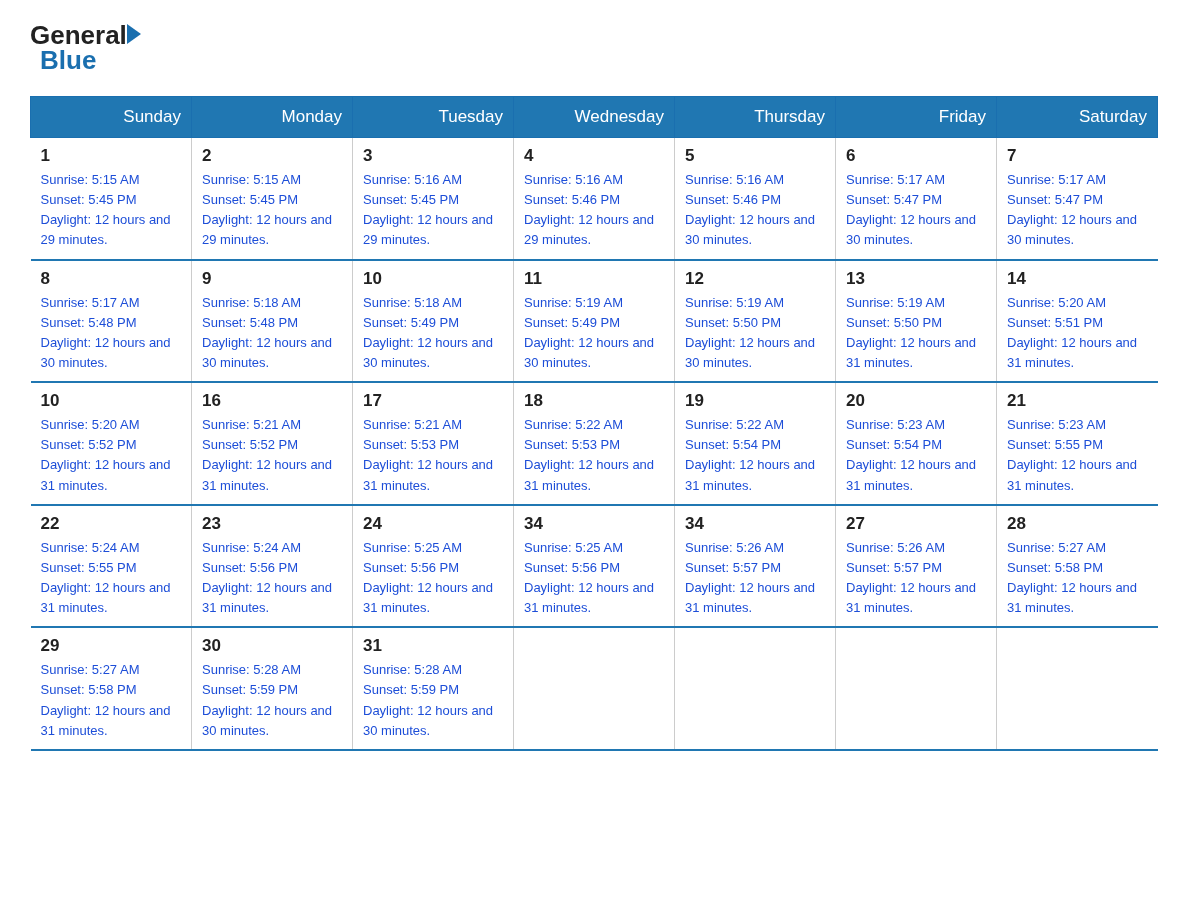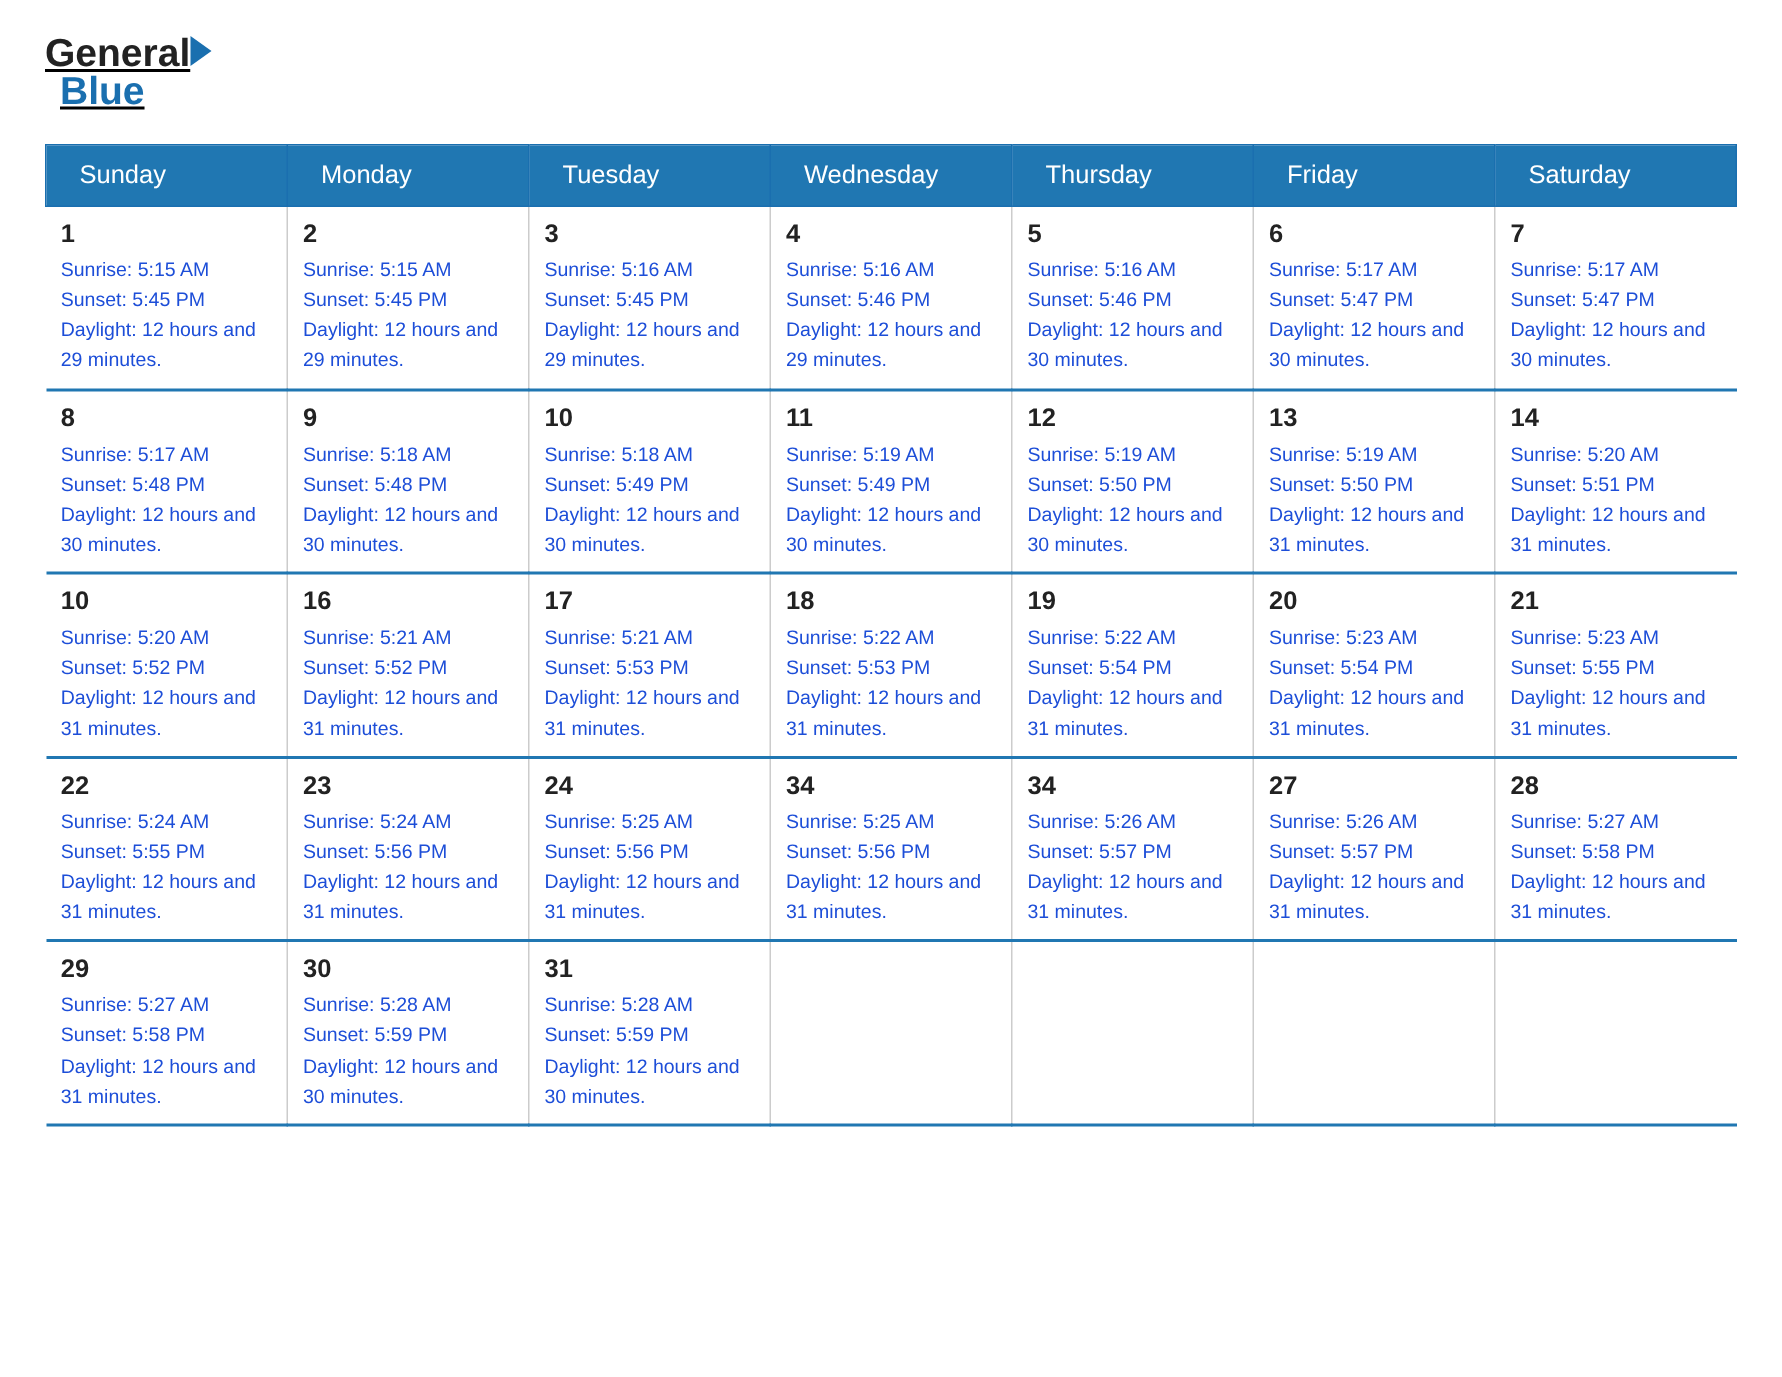--- a/index.html
+++ b/index.html
@@ -8,21 +8,20 @@
       font-family: Arial, sans-serif;
       width: 1188px;
       min-height: 918px;
       padding: 20px 30px;
     }
     .header {
       display: flex;
       justify-content: space-between;
       align-items: flex-start;
       margin-bottom: 20px;
-      text-decoration: underline;
     }
     .logo-text-general {
       font-size: 26px;
       font-weight: bold;
       color: #222;
     }
     .logo-arrow {
       width: 0;
       height: 0;
       border-left: 14px solid #1a6faf;
@@ -62,22 +61,22 @@
     table {
       width: 100%;
       border-collapse: collapse;
       table-layout: fixed;
     }
     thead tr {
       background-color: #2077b2;
     }
     thead th {
       color: #fff;
-      padding: 10px 22px;
-      text-align: left;
+      padding: 10px 10px;
+      text-align: right;
       font-size: 17px;
       font-weight: normal;
       border: 1px solid #1a6faf;
     }
     tbody tr {
       border-bottom: 2px solid #2077b2;
     }
     tbody td {
       vertical-align: top;
       padding: 8px 10px;

